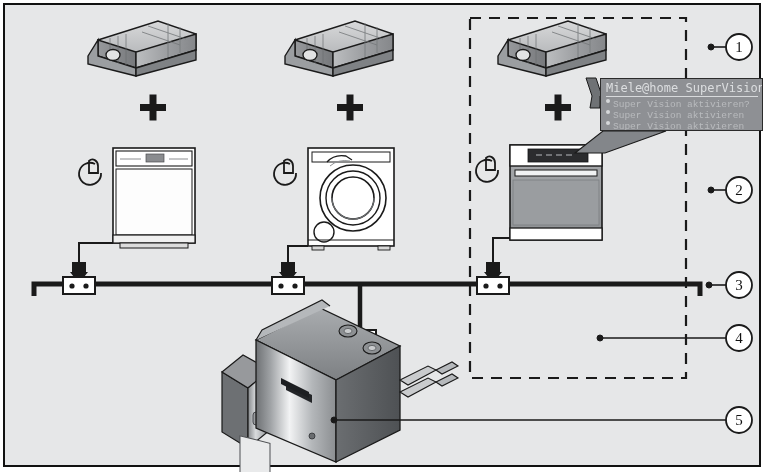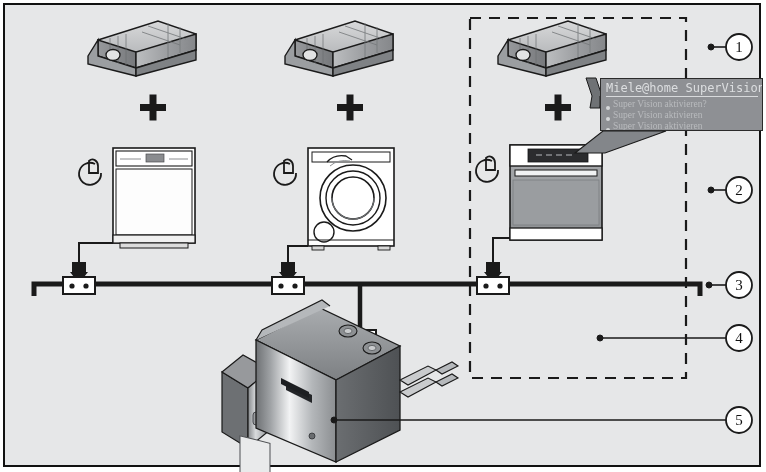--- a/index.html
+++ b/index.html
@@ -52,27 +52,27 @@
     color: #dcdee0;
     letter-spacing: 0px;
     white-space: nowrap;
   }
   .display-rule {
     height: 1px;
     background: #d8dadc;
     margin: 1px 0 2px 0;
   }
   .display-line {
-    font-family: Liberation Serif, serif;
+    font-family: Liberation Mono, monospace;
     font-size: 9.5px;
     line-height: 11px;
     color: #b9bbbe;
     white-space: nowrap;
     display: flex;
-    align-items: flex-end;
+    align-items: flex-start;
   }
   .bullet {
     display: inline-block;
     width: 4px;
     height: 4px;
     border-radius: 50%;
     background: #d5d7d9;
     margin-right: 3px;
     flex: none;
   }

